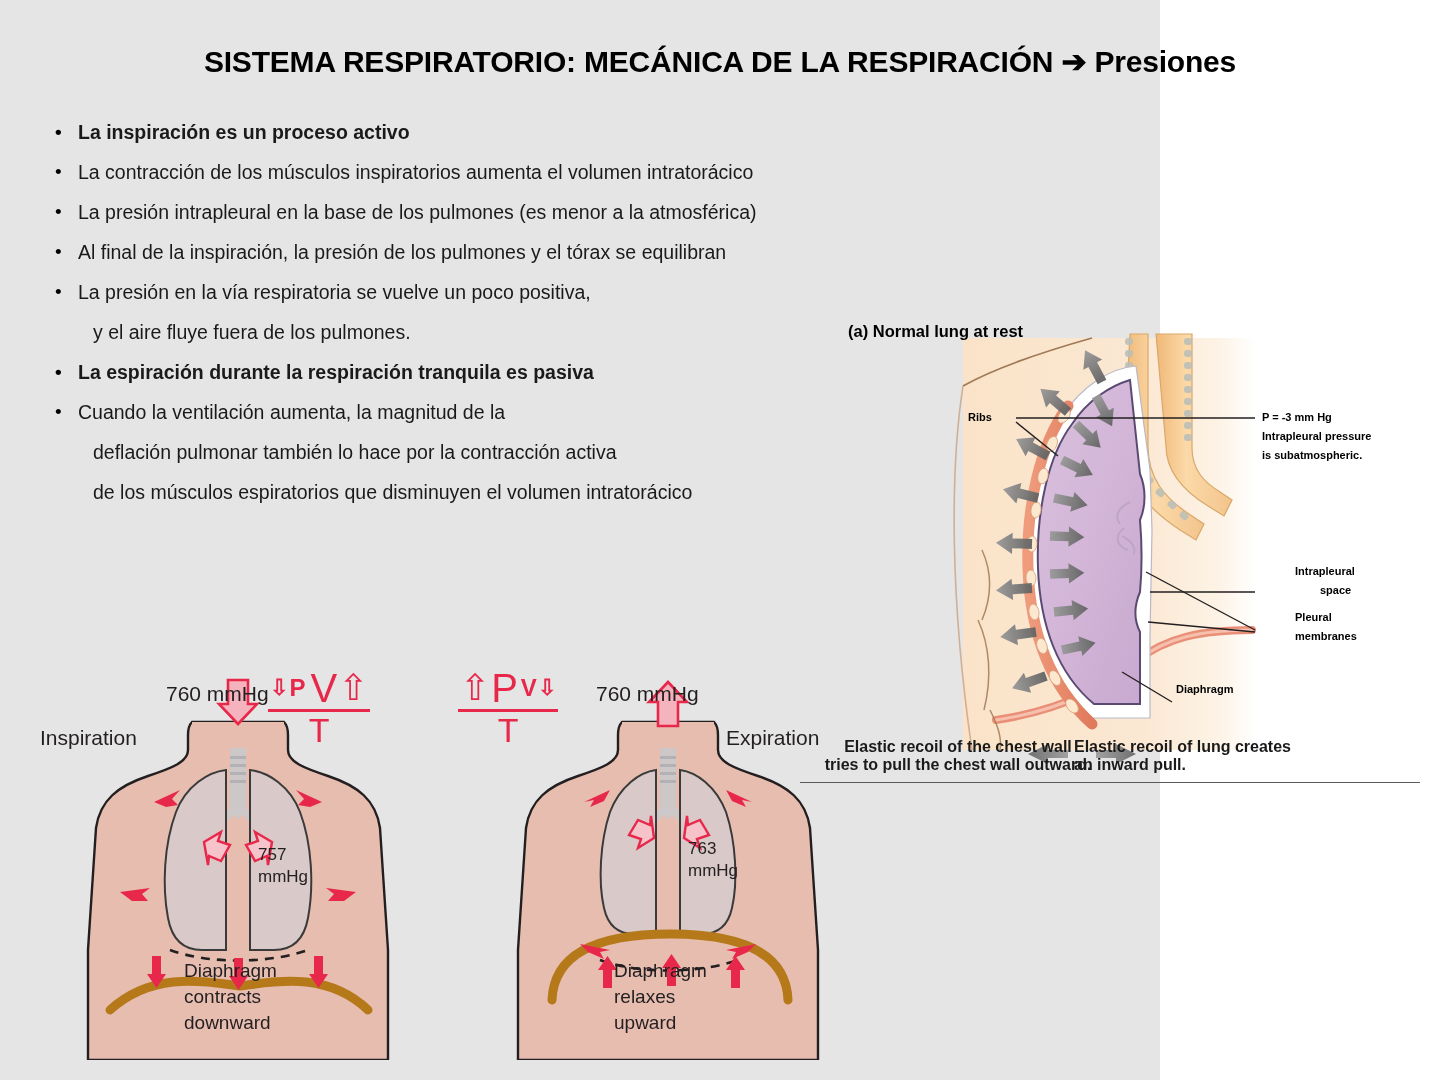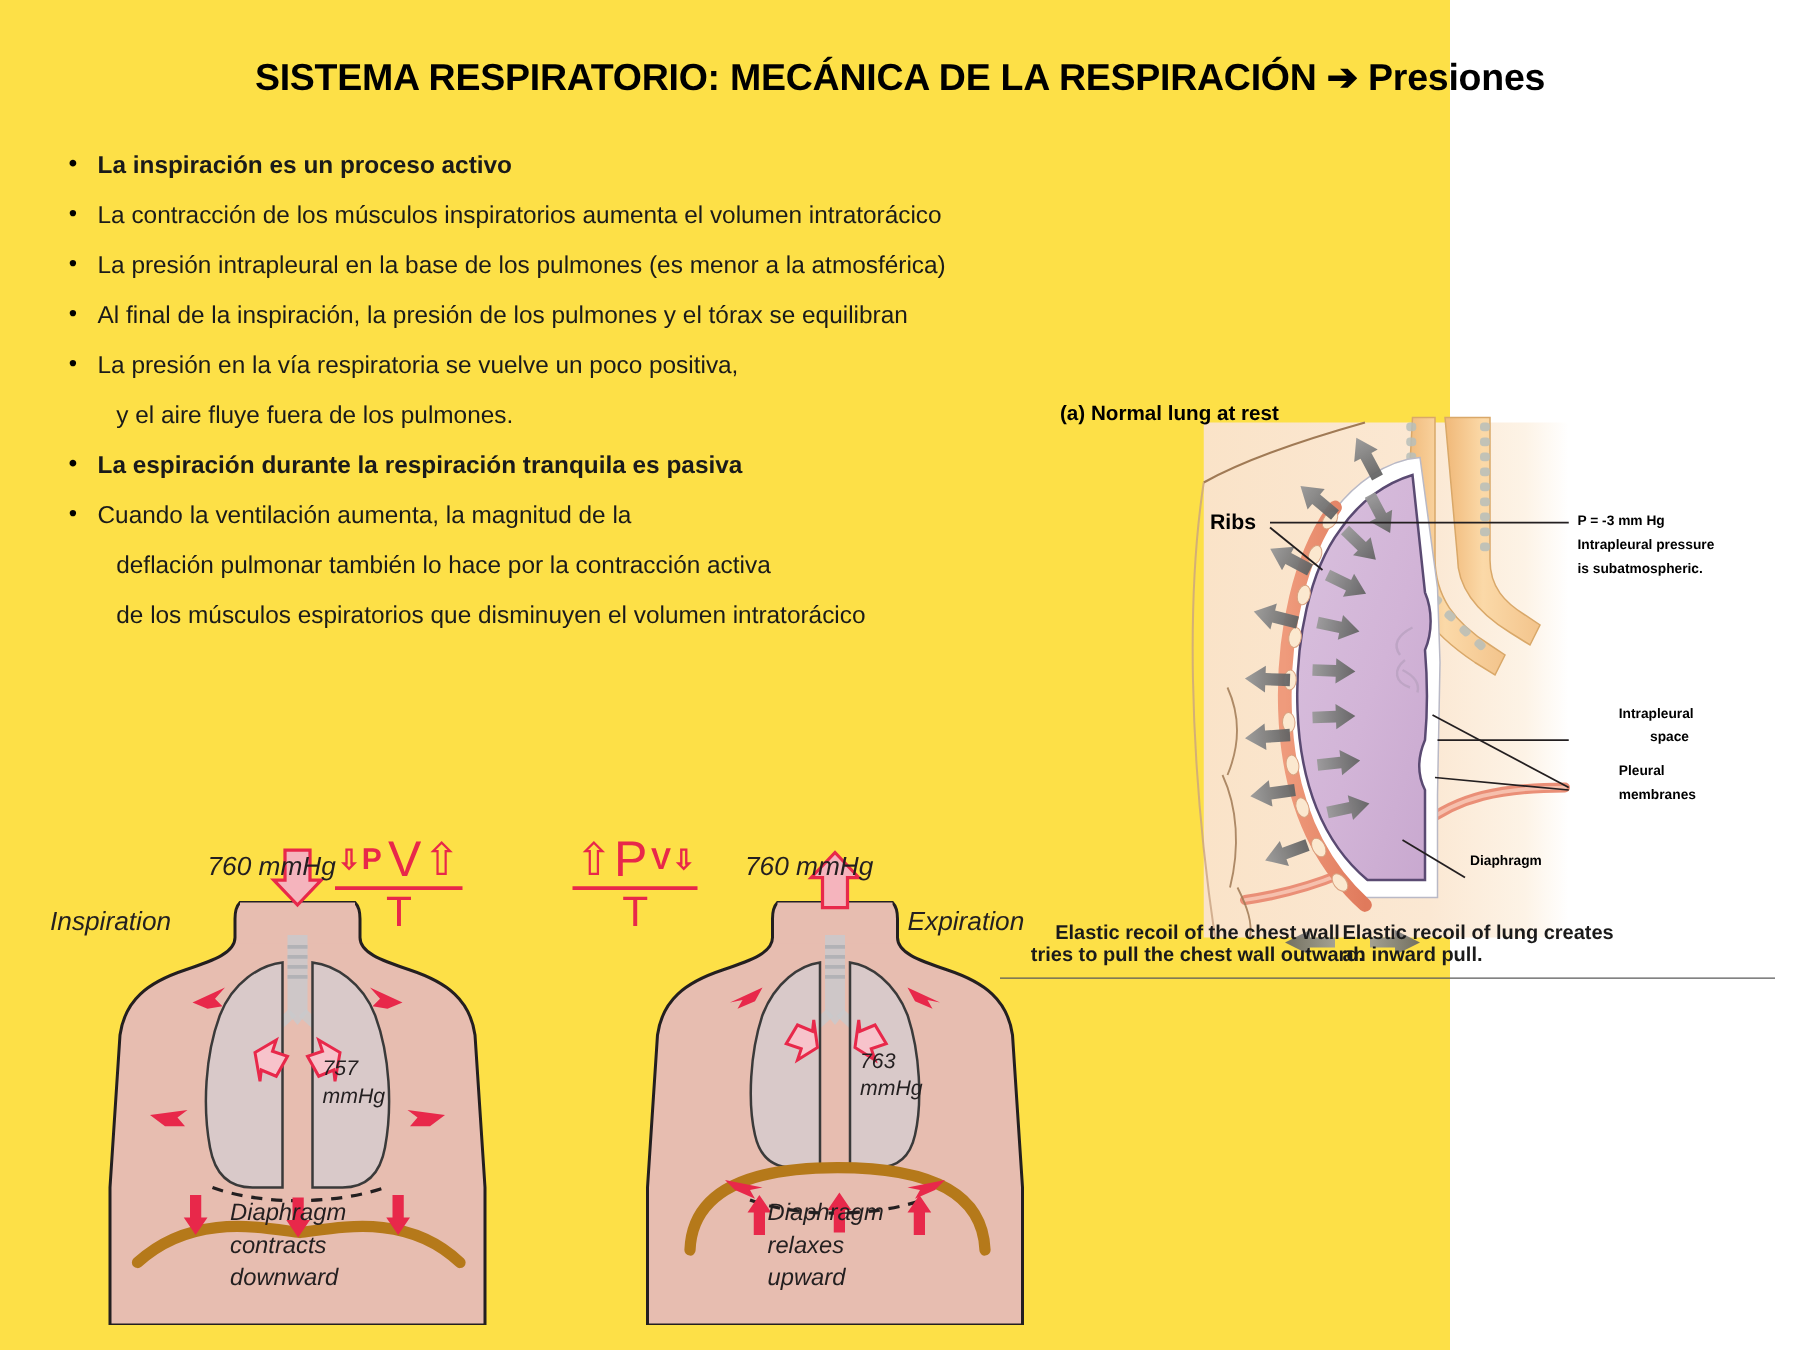--- a/index.html
+++ b/index.html
@@ -7,21 +7,21 @@
     margin: 0; padding: 0;
     width: 1440px; height: 1080px;
     background: #ffffff;
     font-family: "Liberation Sans", sans-serif;
     overflow: hidden;
   }
   #slide {
     position: relative;
     width: 1160px;
     height: 1080px;
-    background: #fde047;
+    background: #e5e5e5;
   }
 
   
   #title {
     position: absolute;
     left: 0; top: 44px;
     width: 1440px;
     text-align: center;
     font-size: 30px;
     font-weight: bold;
@@ -54,21 +54,21 @@
   }
   .line.bold { font-weight: bold; }
   .line.plain { padding-left: 2px; margin-left: 41px; }
 
   
   #breath-fig {
     position: absolute;
     left: 40px; top: 660px;
     width: 790px; height: 400px;
   }
-  .torso-panel { position: absolute; top: 0; width: 360px; height: 400px; font-style: italic; }
+  .torso-panel { position: absolute; top: 0; width: 360px; height: 400px; }
   #panel-insp { left: 18px; }
   #panel-exp  { left: 448px; }
 
   .lbl-mmhg-top {
     position: absolute;
     font-size: 21px; color: #231f20;
     white-space: nowrap;
   }
   .lbl-phase {
     position: absolute;
@@ -127,21 +127,21 @@
     white-space: nowrap;
   }
   .callout {
     position: absolute;
     font-size: 11px;
     font-weight: bold;
     color: #000;
     line-height: 19px;
     white-space: nowrap;
   }
-  .callout.lbl-ribs { font-size: 17px; }
+  .callout.lbl-ribs { font-size: 11px; }
   .recoil-note {
     position: absolute;
     font-size: 16px;
     font-weight: bold;
     color: #1a1a1a;
     line-height: 18px;
     text-align: center;
     white-space: nowrap;
   }
   #recoil-rule {

